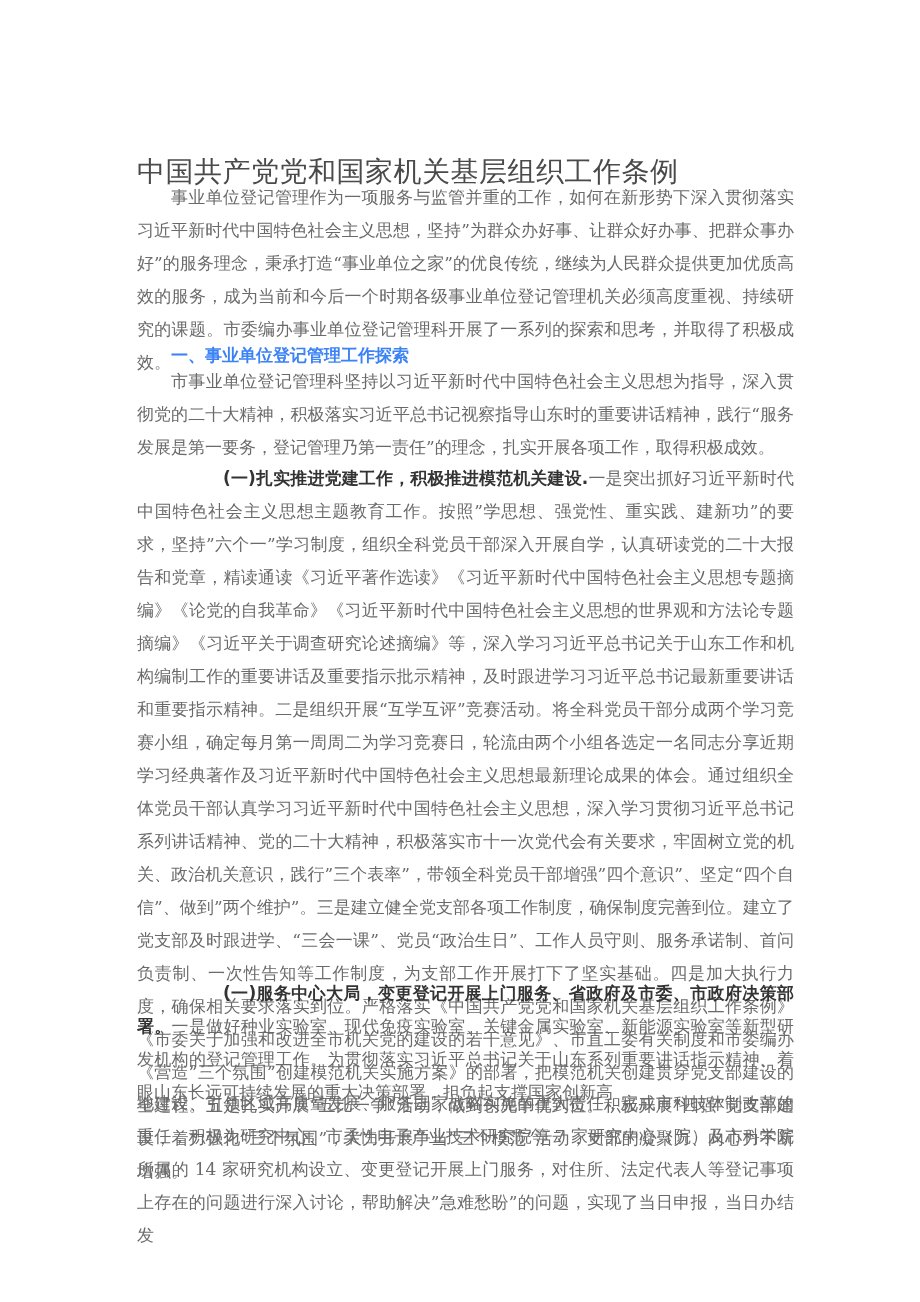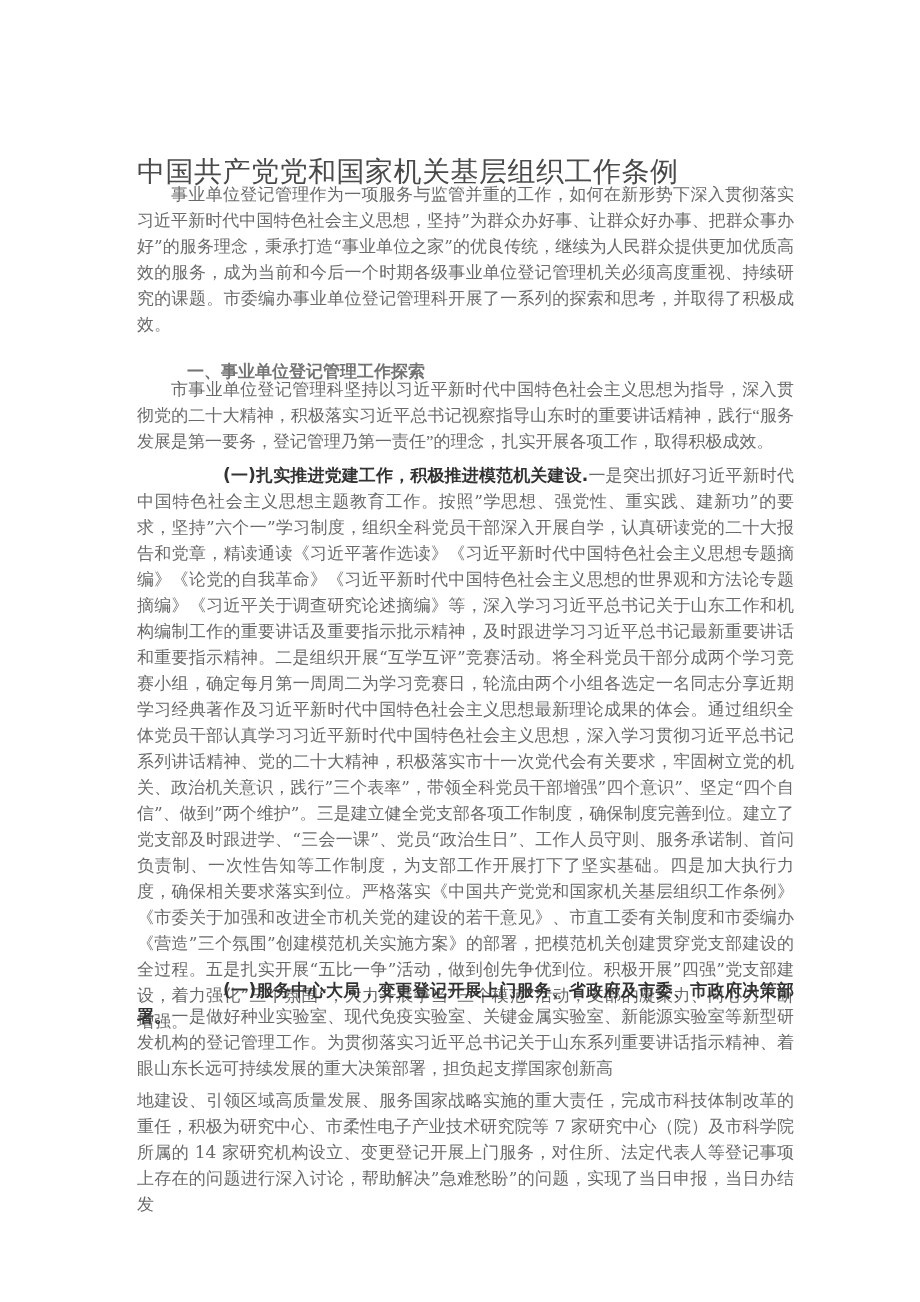--- a/index.html
+++ b/index.html
@@ -9,47 +9,47 @@
     font-family: "DejaVu Serif", "Liberation Serif", serif;
     color: #6a6a6a;
   }
   .title {
     position: absolute; left: 0; top: 133px; width: 660px;
     font-size: 28px; line-height: 40px; color: #4a4a4a;
     letter-spacing: 0.5px; white-space: nowrap; font-weight: normal;
   }
   .para {
     position: absolute; left: 0; width: 657px;
-    font-size: 17px; line-height: 26px;
+    font-size: 17px; line-height: 33px;
     text-align: justify; text-align-last: left;
     text-indent: 34px; margin: 0;
   }
   .heading {
     position: absolute; left: 34px; font-size: 17px; line-height: 24px;
-    font-weight: bold; color: #737373; margin: 16px;
+    font-weight: bold; color: #3b82f6; margin: 0;
     font-family: "DejaVu Sans", "Liberation Sans", sans-serif;
   }
   .sub {
     font-weight: bold; color: #333333;
     font-family: "DejaVu Sans", "Liberation Sans", sans-serif;
     margin-left: 36px;
   }
   .noindent { text-indent: 0; }
   .indent-sub { text-indent: 50px; }
 </style>
 </head>
 <body>
 
 <div class="page">
   <h1 class="title">中国共产党党和国家机关基层组织工作条例</h1>
 
   <p class="para" style="top:181px;">事业单位登记管理作为一项服务与监管并重的工作，如何在新形势下深入贯彻落实习近平新时代中国特色社会主义思想，坚持”为群众办好事、让群众好办事、把群众事办好”的服务理念，秉承打造“事业单位之家”的优良传统，继续为人民群众提供更加优质高效的服务，成为当前和今后一个时期各级事业单位登记管理机关必须高度重视、持续研究的课题。市委编办事业单位登记管理科开展了一系列的探索和思考，并取得了积极成效。</p>
 
   <h2 class="heading" style="top:343px;">一、事业单位登记管理工作探索</h2>
 
-  <p class="para" style="top:377px;font-family:Liberation Serif, serif;">市事业单位登记管理科坚持以习近平新时代中国特色社会主义思想为指导，深入贯彻党的二十大精神，积极落实习近平总书记视察指导山东时的重要讲话精神，践行“服务发展是第一要务，登记管理乃第一责任”的理念，扎实开展各项工作，取得积极成效。</p>
+  <p class="para" style="top:365px;">市事业单位登记管理科坚持以习近平新时代中国特色社会主义思想为指导，深入贯彻党的二十大精神，积极落实习近平总书记视察指导山东时的重要讲话精神，践行“服务发展是第一要务，登记管理乃第一责任”的理念，扎实开展各项工作，取得积极成效。</p>
 
   <p class="para indent-sub" style="top:462px;"><span class="sub">(一)扎实推进党建工作，积极推进模范机关建设.</span><span>一是突出抓好习近平新时代中国特色社会主义思想主题教育工作。按照”学思想、强党性、重实践、建新功”的要求，坚持”六个一”学习制度，组织全科党员干部深入开展自学，认真研读党的二十大报告和党章，精读通读《习近平著作选读》《习近平新时代中国特色社会主义思想专题摘编》《论党的自我革命》《习近平新时代中国特色社会主义思想的世界观和方法论专题摘编》《习近平关于调查研究论述摘编》等，深入学习习近平总书记关于山东工作和机构编制工作的重要讲话及重要指示批示精神，及时跟进学习习近平总书记最新重要讲话和重要指示精神。二是组织开展“互学互评”竞赛活动。将全科党员干部分成两个学习竞赛小组，确定每月第一周周二为学习竞赛日，轮流由两个小组各选定一名同志分享近期学习经典著作及习近平新时代中国特色社会主义思想最新理论成果的体会。通过组织全体党员干部认真学习习近平新时代中国特色社会主义思想，深入学习贯彻习近平总书记系列讲话精神、党的二十大精神，积极落实市十一次党代会有关要求，牢固树立党的机关、政治机关意识，践行”三个表率”，带领全科党员干部增强”四个意识”、坚定“四个自信”、做到”两个维护”。三是建立健全党支部各项工作制度，确保制度完善到位。建立了党支部及时跟进学、“三会一课”、党员“政治生日”、工作人员守则、服务承诺制、首问负责制、一次性告知等工作制度，为支部工作开展打下了坚实基础。四是加大执行力度，确保相关要求落实到位。严格落实《中国共产党党和国家机关基层组织工作条例》《市委关于加强和改进全市机关党的建设的若干意见》、市直工委有关制度和市委编办《营造”三个氛围”创建模范机关实施方案》的部署，把模范机关创建贯穿党支部建设的全过程。五是扎实开展“五比一争”活动，做到创先争优到位。积极开展”四强”党支部建设，着力强化”三个氛围”，大力开展争当”三个模范”活动，支部的凝聚力、向心力不断增强。</span></p>
 
   <p class="para indent-sub" style="top:977px;"><span class="sub">(一)服务中心大局，变更登记开展上门服务、省政府及市委、市政府决策部署。</span><span>一是做好种业实验室、现代免疫实验室、关键金属实验室、新能源实验室等新型研发机构的登记管理工作。为贯彻落实习近平总书记关于山东系列重要讲话指示精神、着眼山东长远可持续发展的重大决策部署，担负起支撑国家创新高</span></p>
 
   <p class="para noindent" style="top:1087px;">地建设、引领区域高质量发展、服务国家战略实施的重大责任，完成市科技体制改革的重任，积极为研究中心、市柔性电子产业技术研究院等 7 家研究中心（院）及市科学院所属的 14 家研究机构设立、变更登记开展上门服务，对住所、法定代表人等登记事项上存在的问题进行深入讨论，帮助解决”急难愁盼”的问题，实现了当日申报，当日办结发</p>
 </div>
 
 </body></html>

